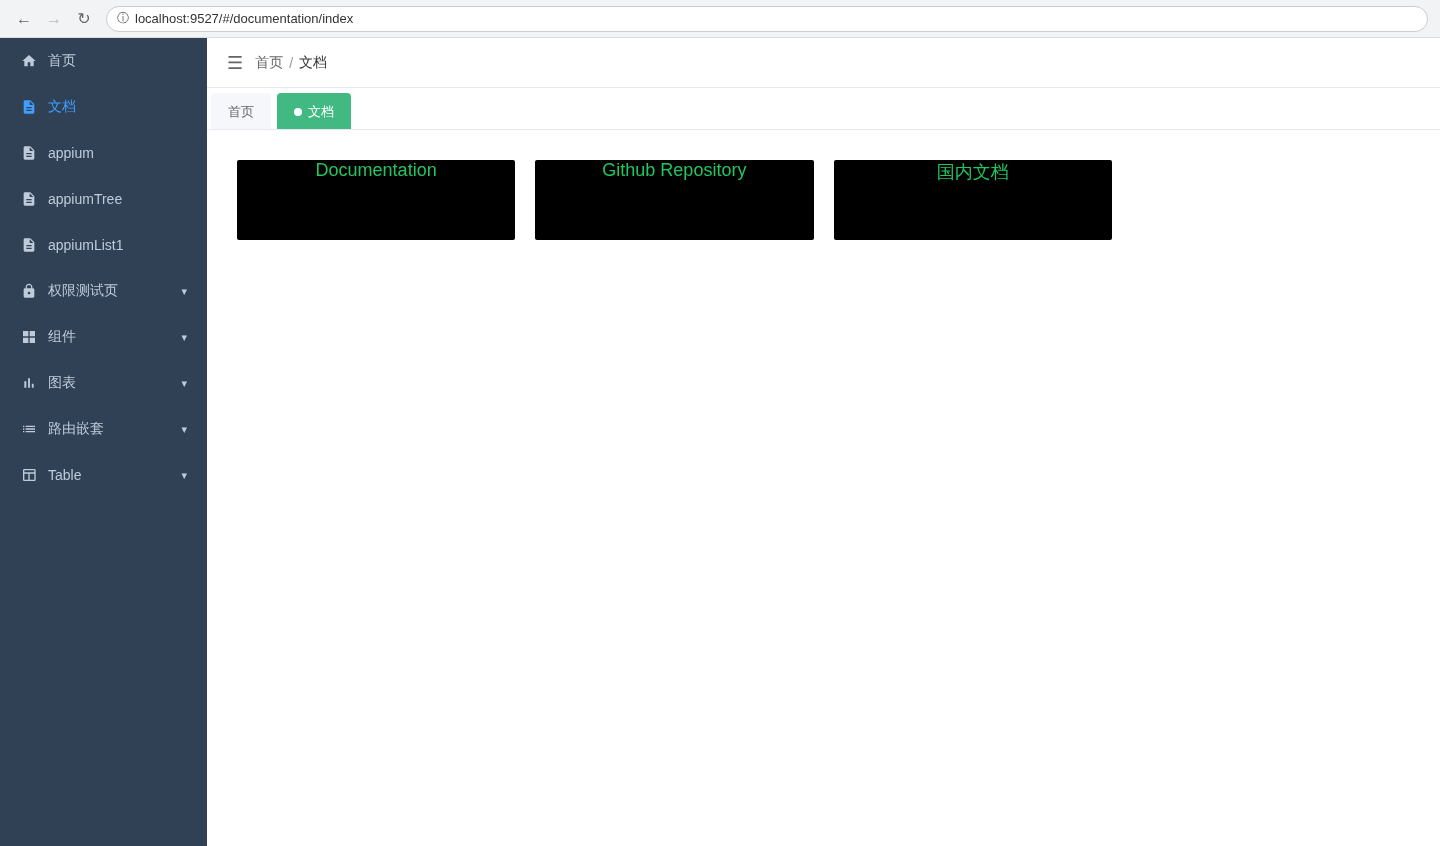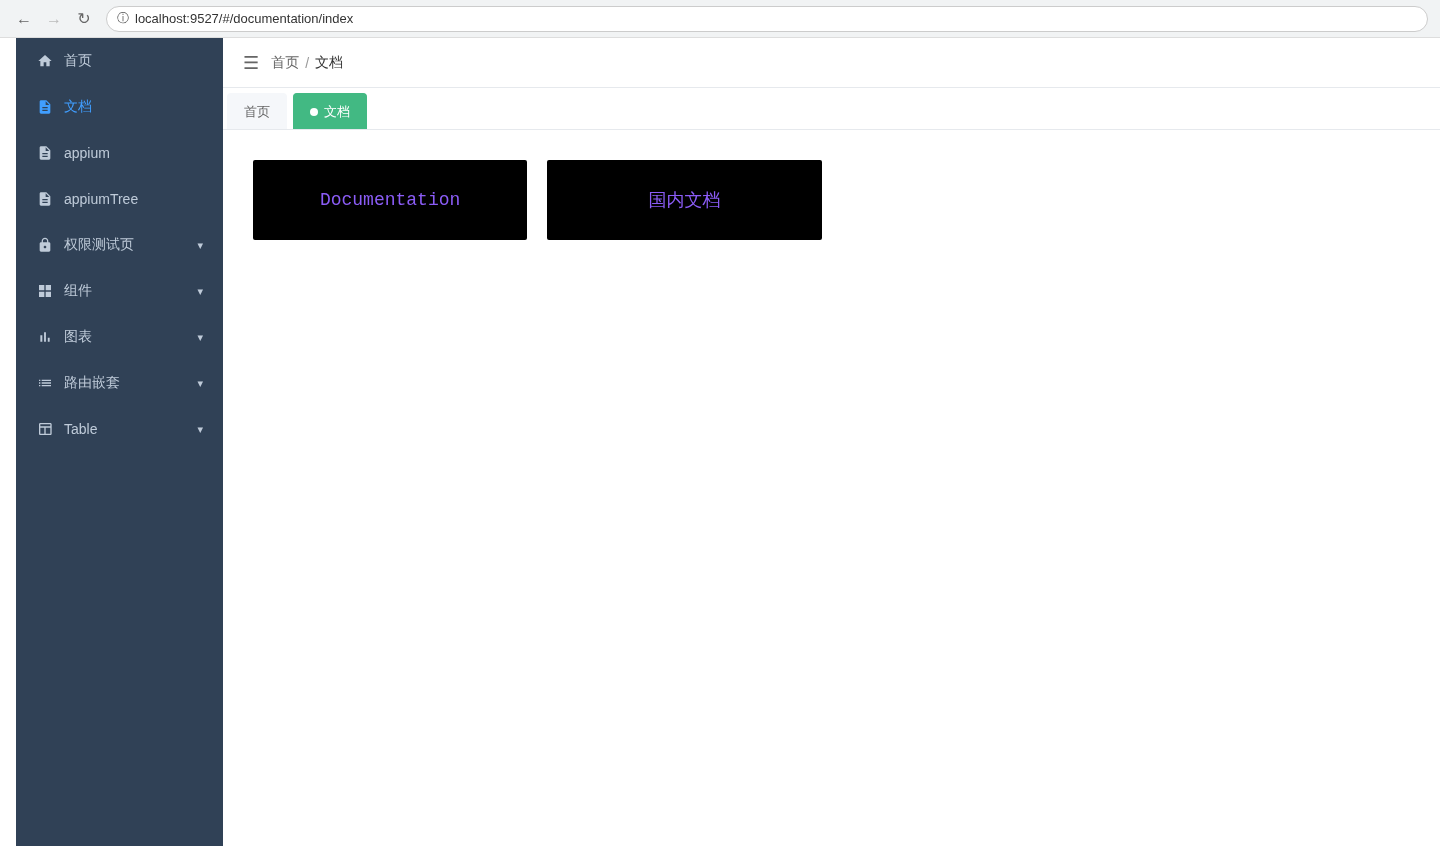--- a/index.html
+++ b/index.html
@@ -44,21 +44,21 @@
       display: flex;
       align-items: center;
       padding: 0 10px;
       gap: 6px;
       font-size: 13px;
       color: #333;
     }
     .lock-icon { color: #555; font-size: 12px; }
 
     
-    .app { display: flex; flex: 1; overflow: hidden; padding-left: 16px; }
+    .app { display: flex; flex: 1; overflow: hidden; }
 
     
     .sidebar {
       width: 207px;
       background: #304156;
       color: #bfcbd9;
       display: flex;
       flex-direction: column;
       overflow-y: auto;
       flex-shrink: 0;
@@ -159,30 +159,28 @@
       background: #fff;
     }
     .cards-grid {
       display: grid;
       grid-template-columns: repeat(4, 1fr);
       gap: 20px;
       max-width: 1200px;
     }
     .doc-card {
       background: #000;
-      color: #8b5cf6;
+      color: #22c55e;
       height: 80px;
       display: flex;
-      align-items: center;
       justify-content: center;
       cursor: pointer;
       font-size: 18px;
       border-radius: 2px;
       transition: opacity 0.2s;
-      font-family: Liberation Mono, monospace;
     }
 
     
     .icon svg { width: 16px; height: 16px; }
   </style>
 </head>
 <body>
 
 <div class="browser-bar">
   <div class="nav-buttons">
@@ -228,20 +226,28 @@
         <span class="icon">
           <svg viewBox="0 0 24 24" fill="currentColor">
             <path d="M14 2H6c-1.1 0-2 .9-2 2v16c0 1.1.9 2 2 2h12c1.1 0 2-.9 2-2V8l-6-6zm2 16H8v-2h8v2zm0-4H8v-2h8v2zm-3-5V3.5L18.5 9H13z"></path>
           </svg>
         </span>
         <span class="sidebar-item-label">appiumTree</span>
       </div>
       <div class="sidebar-item">
         <span class="icon">
           <svg viewBox="0 0 24 24" fill="currentColor">
+            <path d="M14 2H6c-1.1 0-2 .9-2 2v16c0 1.1.9 2 2 2h12c1.1 0 2-.9 2-2V8l-6-6zm2 16H8v-2h8v2zm0-4H8v-2h8v2zm-3-5V3.5L18.5 9H13z"></path>
+          </svg>
+        </span>
+        <span class="sidebar-item-label">appiumList1</span>
+      </div>
+      <div class="sidebar-item">
+        <span class="icon">
+          <svg viewBox="0 0 24 24" fill="currentColor">
             <path d="M18 8h-1V6c0-2.76-2.24-5-5-5S7 3.24 7 6v2H6c-1.1 0-2 .9-2 2v10c0 1.1.9 2 2 2h12c1.1 0 2-.9 2-2V10c0-1.1-.9-2-2-2zm-6 9c-1.1 0-2-.9-2-2s.9-2 2-2 2 .9 2 2-.9 2-2 2zm3.1-9H8.9V6c0-1.71 1.39-3.1 3.1-3.1 1.71 0 3.1 1.39 3.1 3.1v2z"></path>
           </svg>
         </span>
         <span class="sidebar-item-label">权限测试页</span>
         <span class="chevron">▾</span>
       </div>
       <div class="sidebar-item">
         <span class="icon">
           <svg viewBox="0 0 24 24" fill="currentColor">
             <path d="M3 3h8v8H3zm10 0h8v8h-8zM3 13h8v8H3zm10 0h8v8h-8z"></path>
@@ -301,19 +307,22 @@
         </div>
       </div>
 
     <div class="content-area">
       <div class="cards-grid">
 
       <div class="doc-card">
             <span>Documentation</span>
           </div>
           <div class="doc-card">
+            <span>Github Repository</span>
+          </div>
+          <div class="doc-card">
             <span>国内文档</span>
           </div>
         </div>
     </div>
 
   </div>
 </div>
 
 </body></html>

